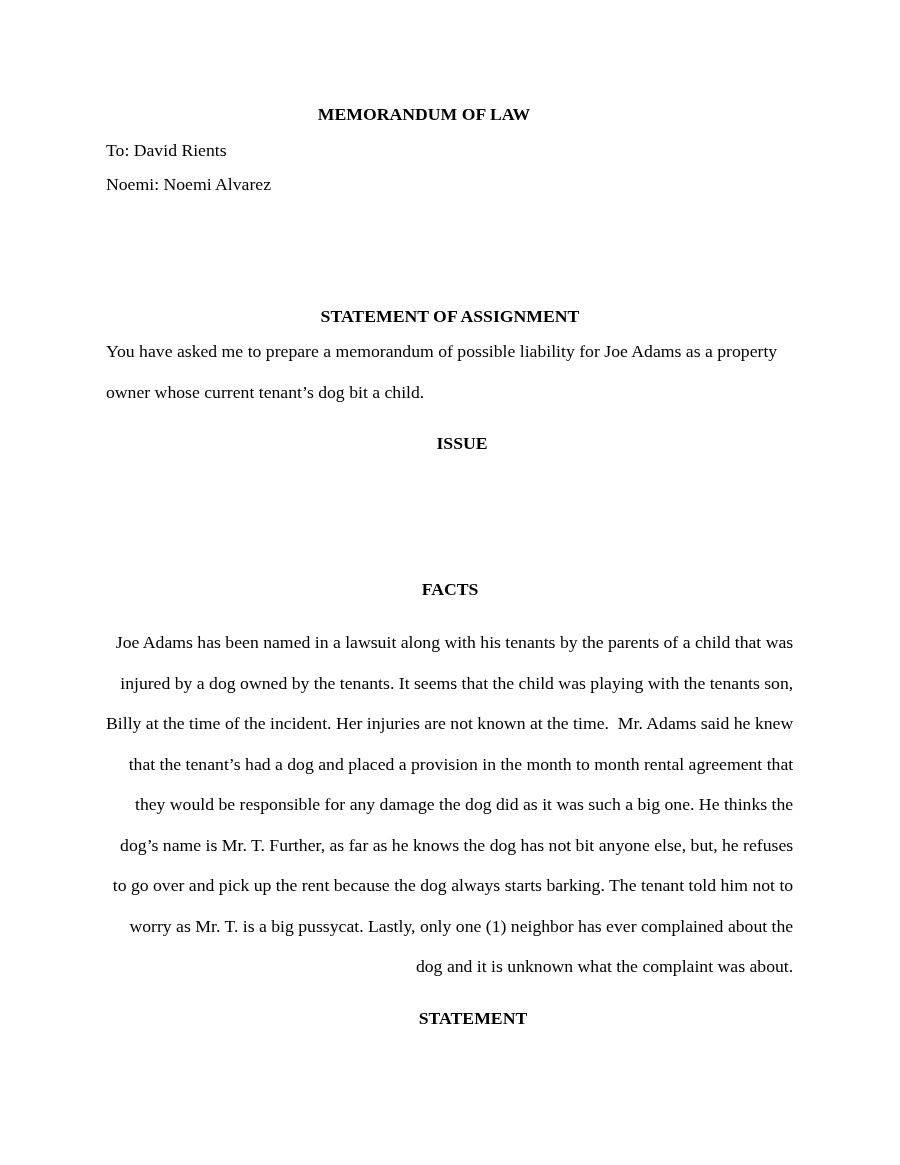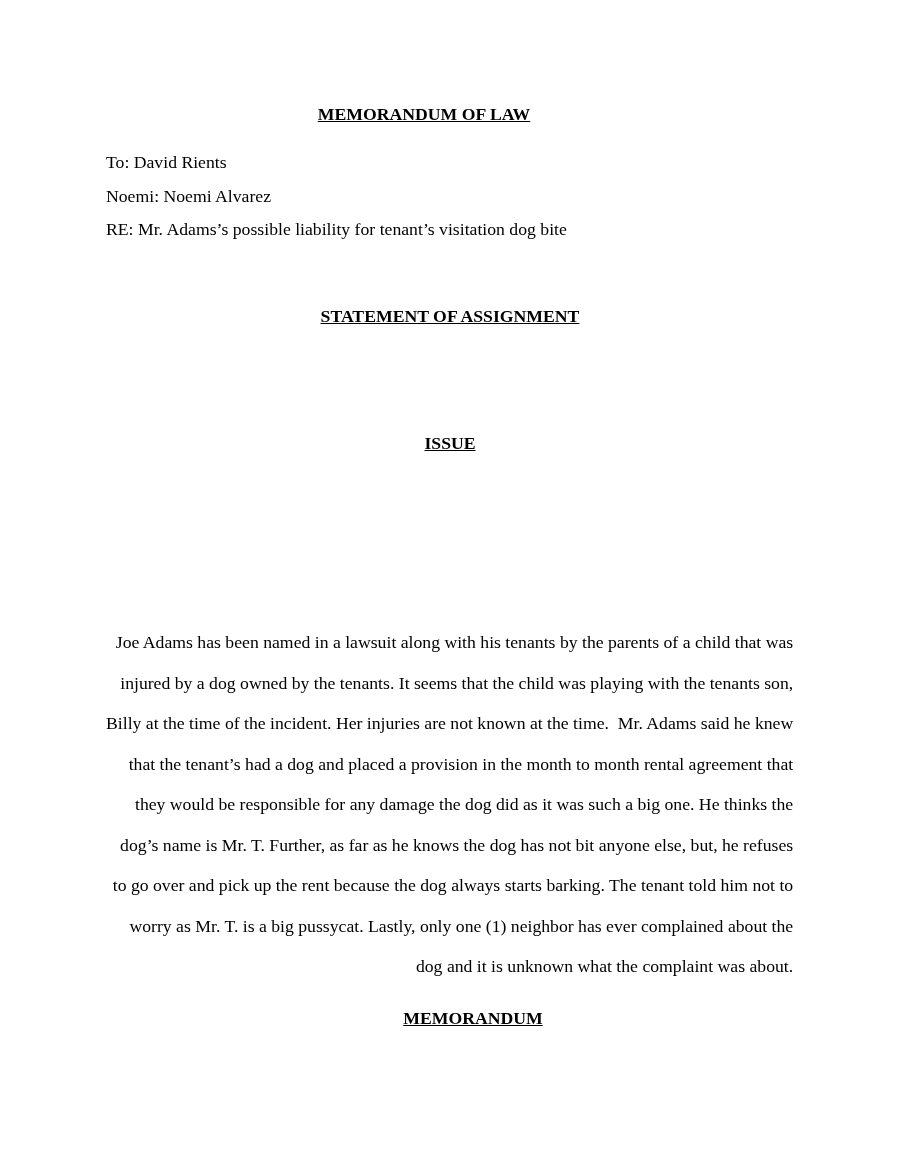--- a/index.html
+++ b/index.html
@@ -13,58 +13,59 @@
     font-size: 17.7px;
     overflow: hidden;
   }
   .heading {
     position: absolute;
     font-weight: 700;
     text-align: center;
     width: 688px;
     line-height: 33.6px;
     white-space: pre;
-    text-decoration: underline;
   }
   .header-block { position: absolute; }
   .hline {
     line-height: 33.6px;
     white-space: pre;
   }
   .para {
     position: absolute;
     line-height: 40.5px;
     white-space: pre;
   }
 </style>
 </head>
 <body>
 
 <div class="page">
 
   <div class="heading" style="top:98px; left:80px;">MEMORANDUM OF LAW</div>
 
-  <div class="header-block" style="top:146px; left:106px;">
+  <div class="header-block" style="top:134px; left:106px;">
     <div class="hline">To: David Rients</div>
     <div class="hline">Noemi: Noemi Alvarez</div>
-    <div class="hline">RE: Mr. Adams’s possible liability for tenant’s visitation dog bite</div>
   </div>
 
   <div class="heading" style="top:300px; left:106px;">STATEMENT OF ASSIGNMENT</div>
 
+  <div class="para" style="top:331px; left:106px;">You have asked me to prepare a memorandum of possible liability for Joe Adams as a property
+owner whose current tenant’s dog bit a child.</div>
 
-  <div class="heading" style="top:427px; left:106px;">ISSUE</div>
+  <div class="heading" style="top:427px; left:118px;">ISSUE</div>
 
 
+  <div class="heading" style="top:573px; left:106px;">FACTS</div>
 
   <div class="para" style="top:622px; left:106px;text-align:right;">Joe Adams has been named in a lawsuit along with his tenants by the parents of a child that was
 injured by a dog owned by the tenants. It seems that the child was playing with the tenants son,
 Billy at the time of the incident. Her injuries are not known at the time.  Mr. Adams said he knew
 that the tenant’s had a dog and placed a provision in the month to month rental agreement that
 they would be responsible for any damage the dog did as it was such a big one. He thinks the
 dog’s name is Mr. T. Further, as far as he knows the dog has not bit anyone else, but, he refuses
 to go over and pick up the rent because the dog always starts barking. The tenant told him not to
 worry as Mr. T. is a big pussycat. Lastly, only one (1) neighbor has ever complained about the
 dog and it is unknown what the complaint was about.</div>
 
-  <div class="heading" style="top:1002px; left:129px;">MEMORANDUM</div>
+  <div class="heading" style="top:1002px; left:129px;">STATEMENT</div>
 
 </div>
 
 </body></html>

